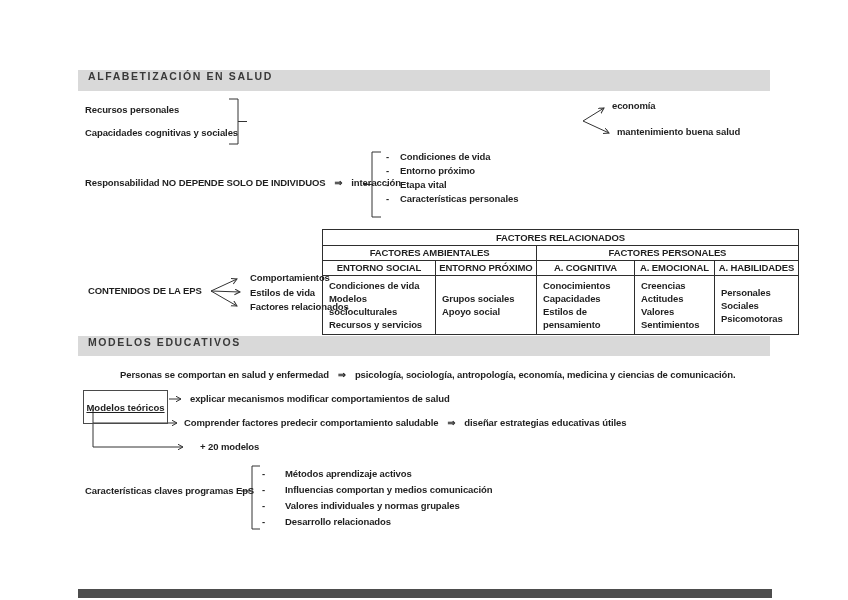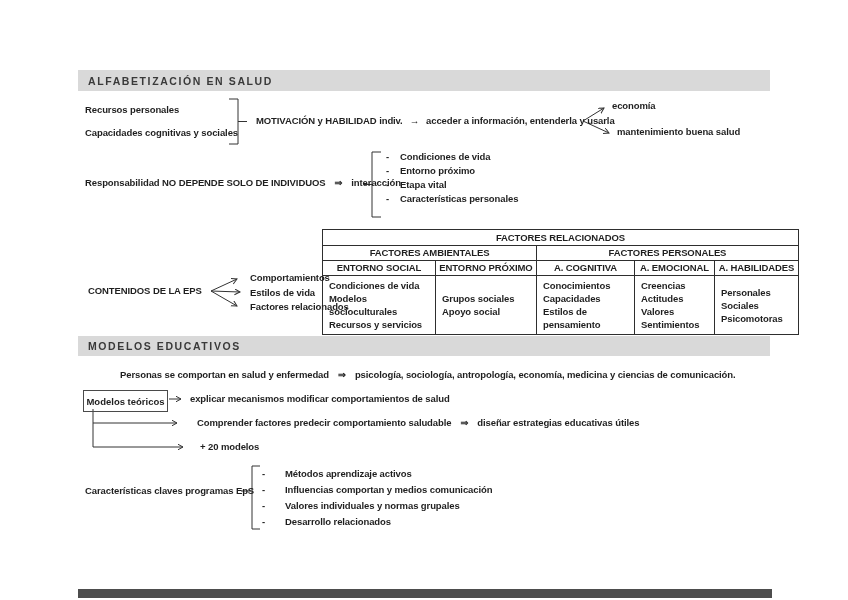--- a/index.html
+++ b/index.html
@@ -1,39 +1,39 @@
 <!DOCTYPE html>
 <html><head>
 <meta charset="utf-8">
 <style>
   html,body{margin:0;padding:0;background:#fff;}
   #page{position:relative;width:848px;height:600px;background:#ffffff;overflow:hidden;
         font-family:"Liberation Sans",sans-serif;}
   .t{position:absolute;white-space:nowrap;font:bold 9.5px/12px "Liberation Sans",sans-serif;
      color:#1f1f1f;letter-spacing:-0.1px;}
   .bar{position:absolute;left:78px;width:692px;height:21px;background:#d9d9d9;
-       display:flex;align-items:center;padding-left:10px;box-sizing:border-box;}
+       display:flex;padding-left:10px;box-sizing:border-box;}
   .bar span{font:bold 10.5px "Liberation Sans",sans-serif;color:#3a3a3a;letter-spacing:1.6px;}
   .sp{padding:0 7px;}
   .sp2{padding:0 9px;}
   svg.overlay{position:absolute;left:0;top:0;pointer-events:none;}
   table.ftab{position:absolute;left:322px;top:229px;border-collapse:collapse;table-layout:fixed;}
   table.ftab td{border:1px solid #2e2e2e;font:bold 9.5px/12px "Liberation Sans",sans-serif;
       color:#1f1f1f;text-align:center;vertical-align:middle;padding:0;letter-spacing:-0.1px;}
   table.ftab td.cell{text-align:left;vertical-align:middle;padding:3px 4px 3px 6px;
       white-space:pre-line;line-height:13px;}
   .blist{position:absolute;}
   .blist .brow{height:14px;font:bold 9.5px/14px "Liberation Sans",sans-serif;color:#1f1f1f;
       white-space:nowrap;letter-spacing:-0.1px;}
   .blist .dash{display:inline-block;width:14px;}
   .clist .brow{height:16px;line-height:16px;}
   .clist .dash{width:23px;}
-  .mbox{position:absolute;left:83px;top:390px;width:85px;height:22px;border:1.2px solid #4a4a4a;
+  .mbox{position:absolute;left:83px;top:390px;width:85px;height:34px;border:1.2px solid #4a4a4a;
       display:flex;align-items:center;justify-content:center;
-      font:bold 9.5px "Liberation Sans",sans-serif;color:#1f1f1f;box-sizing:border-box;}
+      font:bold 9.5px "Liberation Sans",sans-serif;color:#1f1f1f;box-sizing:border-box;text-decoration:underline;}
   .botbar{position:absolute;left:78px;top:589px;width:694px;height:9px;background:#4d4d4d;}
 </style>
 </head>
 <body>
 
 <div id="page">
 
   <svg class="overlay" width="848" height="600">
     <defs>
       <marker id="ah" markerWidth="9" markerHeight="9" refX="5.5" refY="3" orient="auto">
@@ -66,23 +66,20 @@
     </g>
   </svg>
 
   <div class="bar" style="top:70px;">
     <span>ALFABETIZACIÓN EN SALUD</span>
   </div>
 
   <div class="t" style="left:85px;top:104px;">Recursos personales</div>
   <div class="t" style="left:85px;top:127px;">Capacidades cognitivas y sociales</div>
 
-  <div class="t" style="left:256px;top:115px;">
-    <span>MOTIVACIÓN y HABILIDAD indiv.</span><span class="sp">→</span><span>acceder a información, entenderla y usarla</span>
-  </div>
 
   <div class="t" style="left:612px;top:100px;">economía</div>
   <div class="t" style="left:617px;top:126px;">mantenimiento buena salud</div>
 
   <div class="t" style="left:85px;top:177px;">
     <span>Responsabilidad  NO DEPENDE SOLO DE INDIVIDUOS</span><span class="sp2">⇒</span><span>interacción</span>
   </div>
 
   <div class="blist" style="left:386px;top:150px;">
     <div class="brow"><span class="dash">-</span><span>Condiciones de vida</span></div>
@@ -143,21 +140,21 @@
     <span>MODELOS EDUCATIVOS</span>
   </div>
 
   <div class="t" style="left:85px;top:369px;padding-left:35px;">
     <span>Personas se comportan en salud y enfermedad</span><span class="sp2">⇒</span><span>psicología, sociología, antropología, economía, medicina y ciencias de comunicación.</span>
   </div>
 
   <div class="mbox">Modelos teóricos</div>
   <div class="t" style="left:190px;top:393px;">explicar mecanismos modificar comportamientos de salud</div>
 
-  <div class="t" style="left:184px;top:417px;margin-left:13px;">
+  <div class="t" style="left:184px;top:417px;">
     <span>Comprender factores predecir comportamiento saludable</span><span class="sp2">⇒</span><span>diseñar estrategias educativas útiles</span>
   </div>
   <div class="t" style="left:200px;top:441px;">+ 20 modelos</div>
 
   <div class="t" style="left:85px;top:485px;">Características claves programas EpS</div>
 
   <div class="blist clist" style="left:262px;top:466px;">
     <div class="brow"><span class="dash">-</span><span>Métodos aprendizaje activos</span></div>
     <div class="brow"><span class="dash">-</span><span>Influencias comportan y medios comunicación</span></div>
     <div class="brow"><span class="dash">-</span><span>Valores individuales y normas grupales</span></div>

